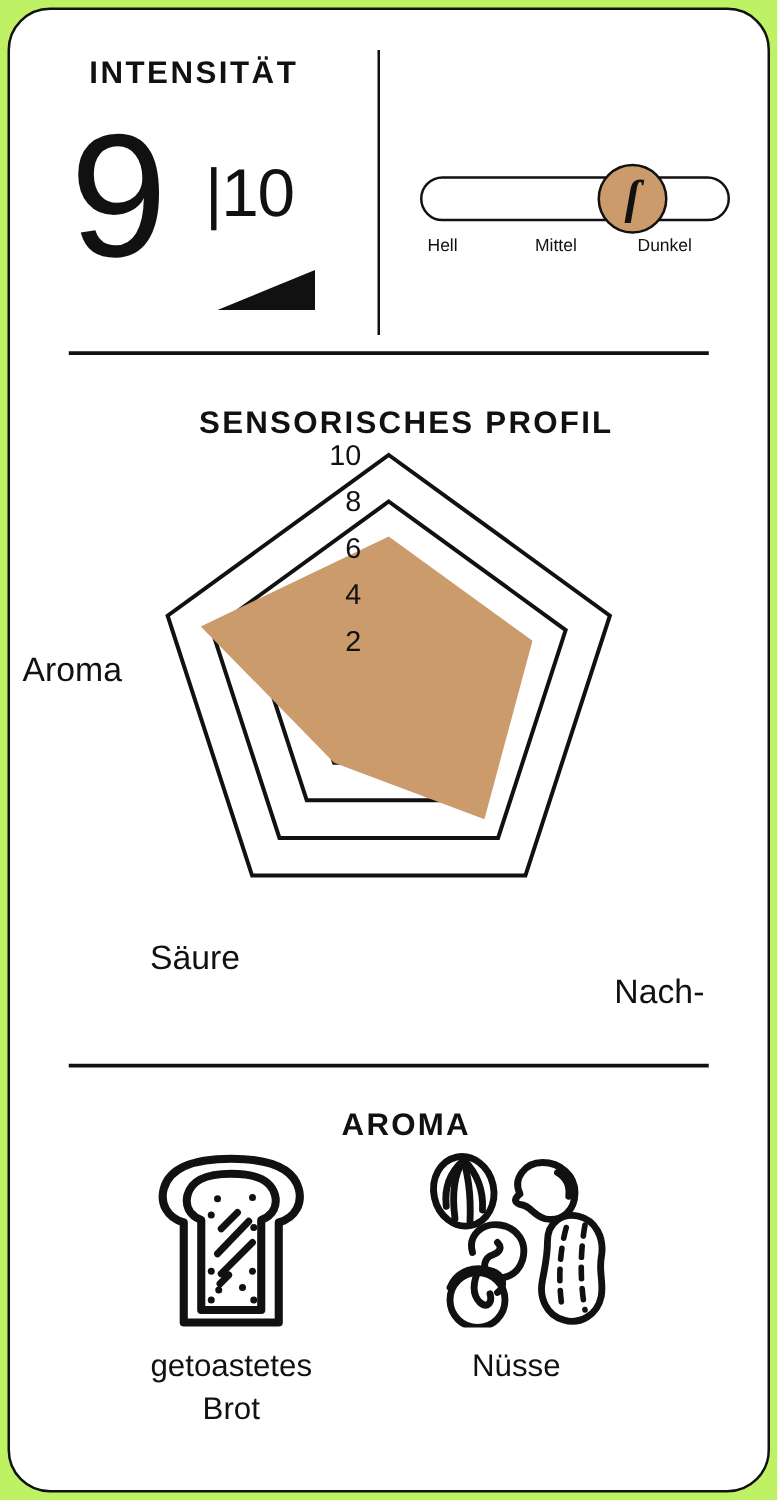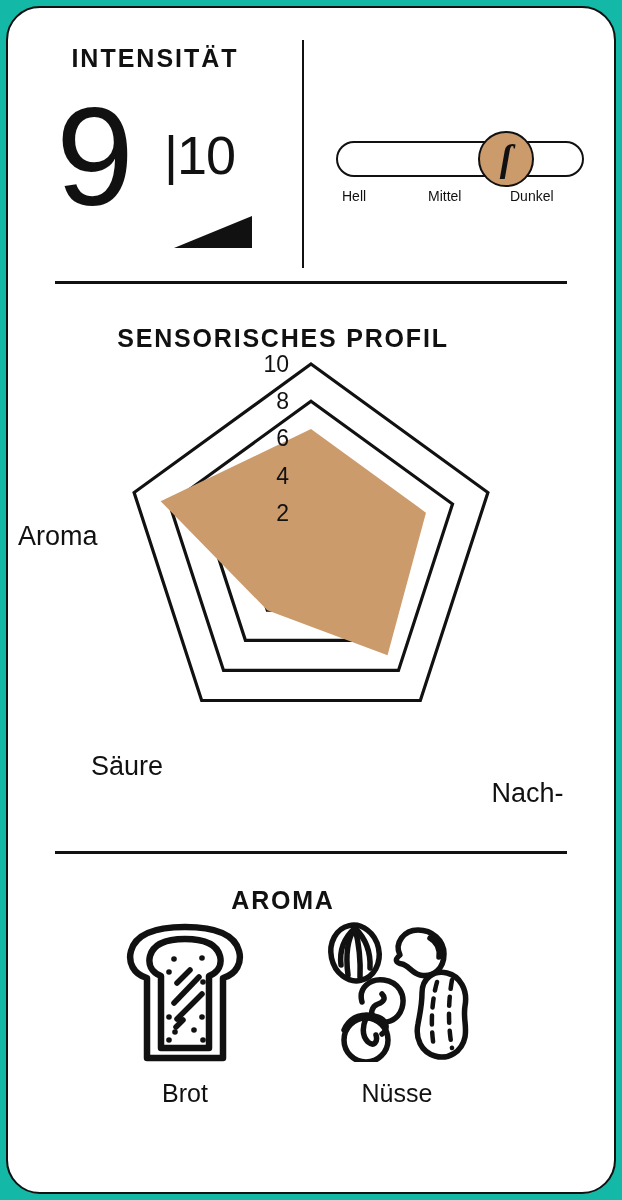--- a/index.html
+++ b/index.html
@@ -10,21 +10,21 @@
   body {
     font-family: "Liberation Sans", sans-serif;
     -webkit-font-smoothing: antialiased;
   }
 
   #card {
     position: relative;
     width: 622px;
     height: 1200px;
     box-sizing: border-box;
-    background: #14b8a6;
+    background: #bef264;
     overflow: hidden;
   }
 
   .card-frame {
     position: absolute;
     left: 6px;
     top: 6px;
     width: 610px;
     height: 1188px;
     box-sizing: border-box;
@@ -187,41 +187,42 @@
   .section-title {
     position: absolute;
     left: 0;
     width: 566px;
     font-weight: bold;
     font-size: 25px;
     letter-spacing: 1.8px;
     color: #111111;
     text-align: center;
     white-space: nowrap;
+    padding-left: 42px;
   }
   #radar-title { top: 42px; }
 
   #radar-svg {
     position: absolute;
     left: 11px;
     top: 70px;
   }
 
   .axis-label {
     position: absolute;
     font-size: 27px;
     color: #111111;
     text-align: center;
     line-height: 32px;
     white-space: nowrap;
   }
   #lab-farbe   { left: 250px; top: 94px;  width: 120px; }
   #lab-koerper { left: 480px; top: 238px; width: 130px; text-align: left;}
   #lab-nach    { left: 440px; top: 468px; width: 175px; text-align: center; margin-top: 27px;}
-  #lab-saeure  { left: 62px;  top: 468px; width: 130px; text-align: center;}
+  #lab-saeure  { left: 62px;  top: 468px; width: 130px; text-align: right;}
   #lab-aroma   { left: 18px;  top: 238px; width: 130px; text-align: left;}
 
   
   .aroma-section {
     position: absolute;
     left: 0;
     top: 852px;
     width: 622px;
     height: 348px;
   }
@@ -233,21 +234,21 @@
     top: 68px;
     width: 622px;
     height: 240px;
   }
   .aroma-item {
     position: absolute;
     width: 210px;
     text-align: center;
   }
   #aroma-item-0 { left: 80px; top: 0; }
-  #aroma-item-1 { left: 292px; top: 0; }
+  #aroma-item-1 { left: 308px; top: 0; }
 
   .aroma-icon {
     height: 142px;
     display: flex;
     align-items: center;
     justify-content: center;
   }
   .aroma-label {
     font-size: 25px;
     line-height: 34px;
@@ -353,20 +354,21 @@
               <circle cx="52" cy="97" r="2.8"></circle>
               <circle cx="85" cy="97" r="2.8"></circle>
               <circle cx="58" cy="112" r="2.8"></circle>
               <circle cx="77" cy="110" r="2.8"></circle>
               <circle cx="52" cy="120" r="2.8"></circle>
               <circle cx="86" cy="120" r="2.8"></circle>
             </g>
           </svg>
         </div>
         <div class="aroma-label">
+          <div>getoastetes</div>
           <div>Brot</div>
         </div>
       </div>
 
       <div class="aroma-item" id="aroma-item-1">
         <div class="aroma-icon">
           <svg width="150" height="142" viewBox="0 0 150 142">
             <g fill="none" stroke="#111111" stroke-width="5.5" stroke-linecap="round" stroke-linejoin="round">
 
               <ellipse cx="33" cy="33" rx="24" ry="28" transform="rotate(-12 33 33)"></ellipse>

